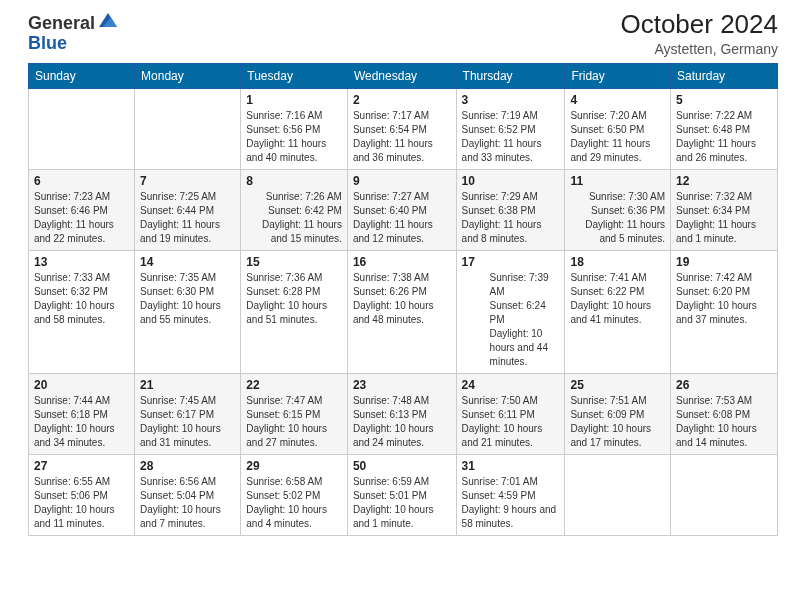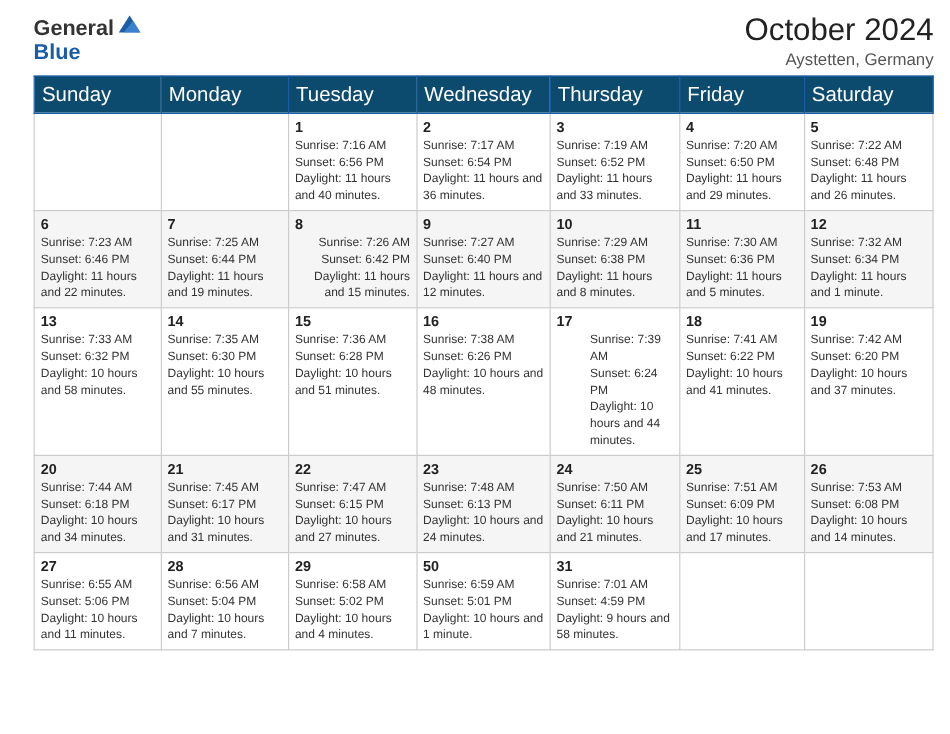--- a/index.html
+++ b/index.html
@@ -58,25 +58,25 @@
       font-size: 14px;
       color: #555;
       margin-top: 2px;
     }
     .calendar-table {
       width: 100%;
       border-collapse: collapse;
       font-size: 10.5px;
     }
     .calendar-table th {
-      background: #0c4a6e;
+      background: #0369a1;
       color: #fff;
       text-align: left;
       padding: 5px 6px;
-      font-size: 17px;
+      font-size: 12px;
       font-weight: normal;
       border: 1px solid #1a5ca8;
     }
     .calendar-table td {
       border: 1px solid #ccc;
       vertical-align: top;
       padding: 4px 5px;
       width: 113px;
       min-height: 70px;
       background: #fff;
@@ -196,21 +196,21 @@
 Daylight: 11 hours and 12 minutes.</div>
           </td>
           <td>
             <span class="day-number">10</span>
             <div class="day-info" style="white-space: pre-line;">Sunrise: 7:29 AM
 Sunset: 6:38 PM
 Daylight: 11 hours and 8 minutes.</div>
           </td>
           <td>
             <span class="day-number">11</span>
-            <div class="day-info" style="white-space: pre-line;">Sunrise: 7:30 AM
+            <div class="day-info" style="white-space: pre-line; text-align: right;">Sunrise: 7:30 AM
 Sunset: 6:36 PM
 Daylight: 11 hours and 5 minutes.</div>
           </td>
           <td>
             <span class="day-number">12</span>
             <div class="day-info" style="white-space: pre-line;">Sunrise: 7:32 AM
 Sunset: 6:34 PM
 Daylight: 11 hours and 1 minute.</div>
           </td>
         </tr>

